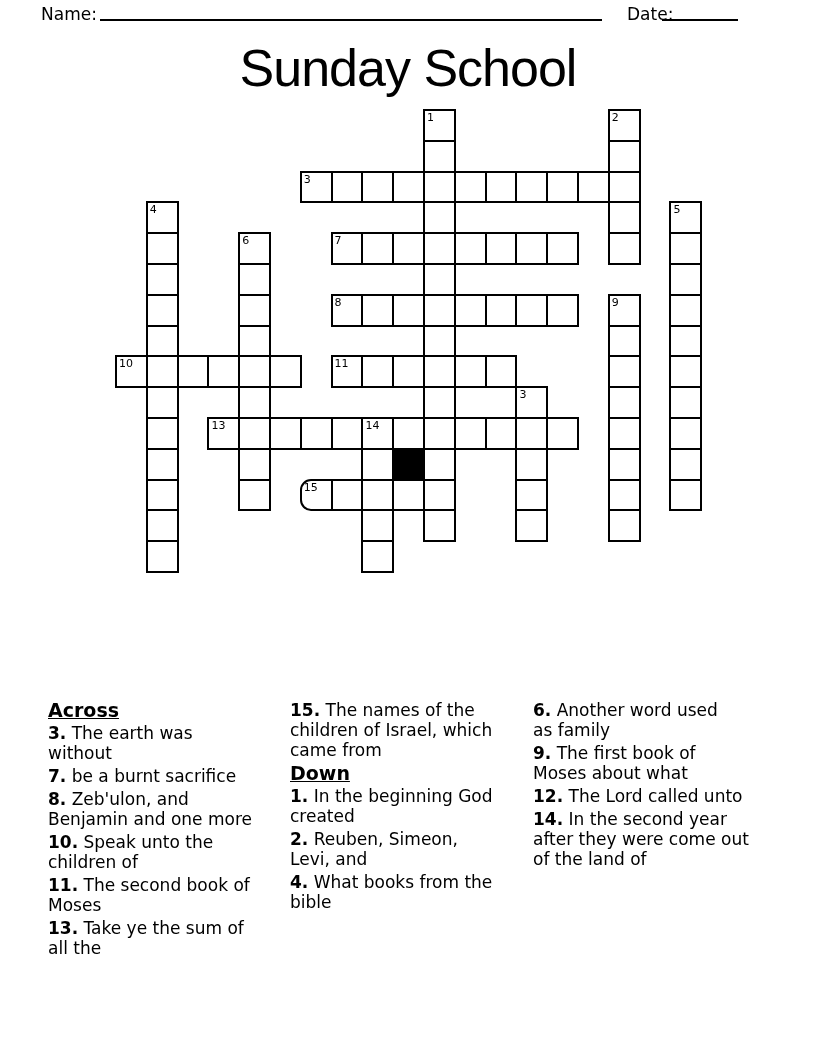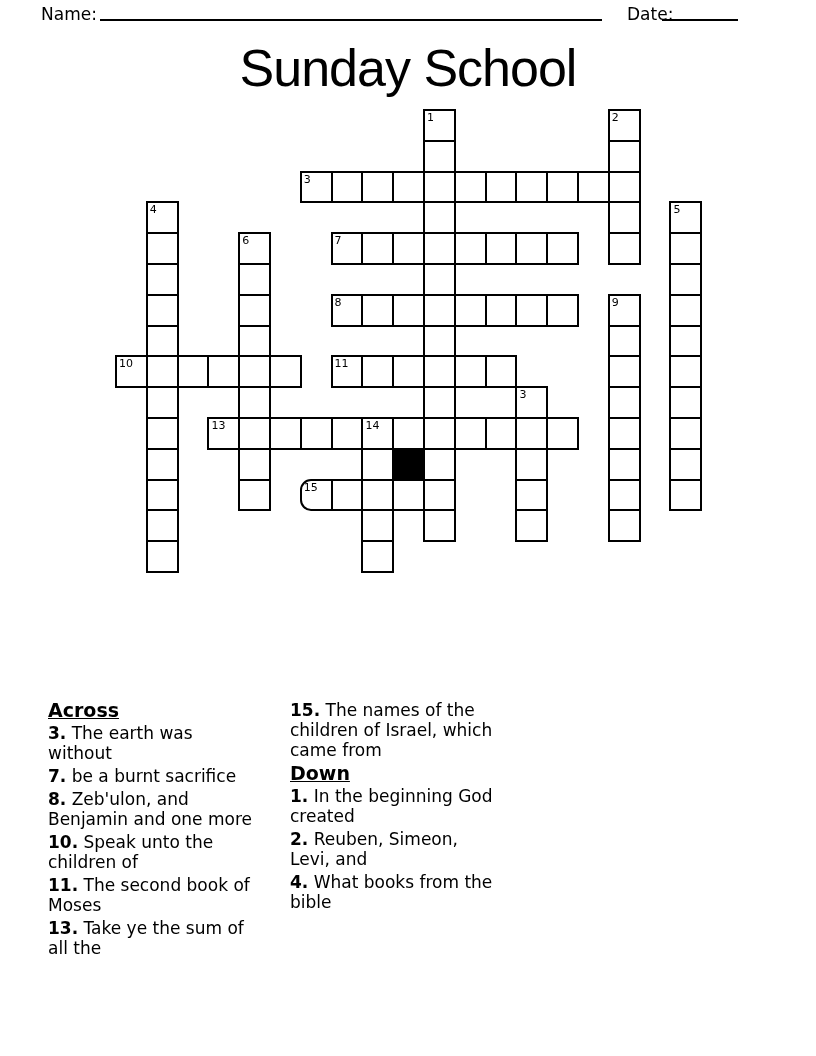--- a/index.html
+++ b/index.html
@@ -209,14 +209,24 @@
 children of Israel, which
 came from</div>
       <div class="clue-heading"><span>Down</span></div>
       <div class="clue"><b>1.</b> In the beginning God
 created</div>
       <div class="clue"><b>2.</b> Reuben, Simeon,
 Levi, and</div>
       <div class="clue"><b>4.</b> What books from the
 bible</div>
     </div>
+  <div class="clue-col col-3" id="clue-col-3">
+      <div class="clue"><b>6.</b> Another word used
+as family</div>
+      <div class="clue"><b>9.</b> The first book of
+Moses about what</div>
+      <div class="clue"><b>12.</b> The Lord called unto</div>
+      <div class="clue"><b>14.</b> In the second year
+after they were come out
+of the land of</div>
+    </div>
 
 </div>
 
 </body></html>

